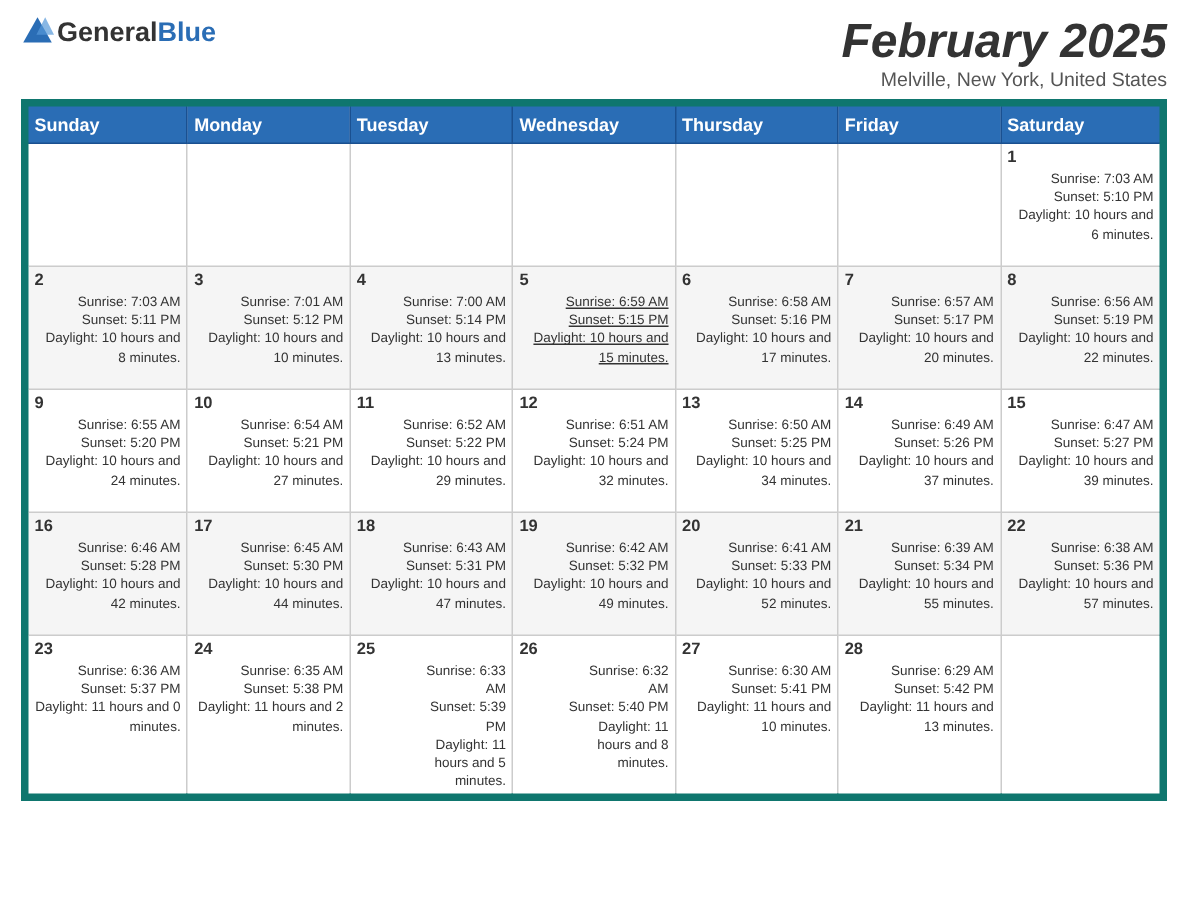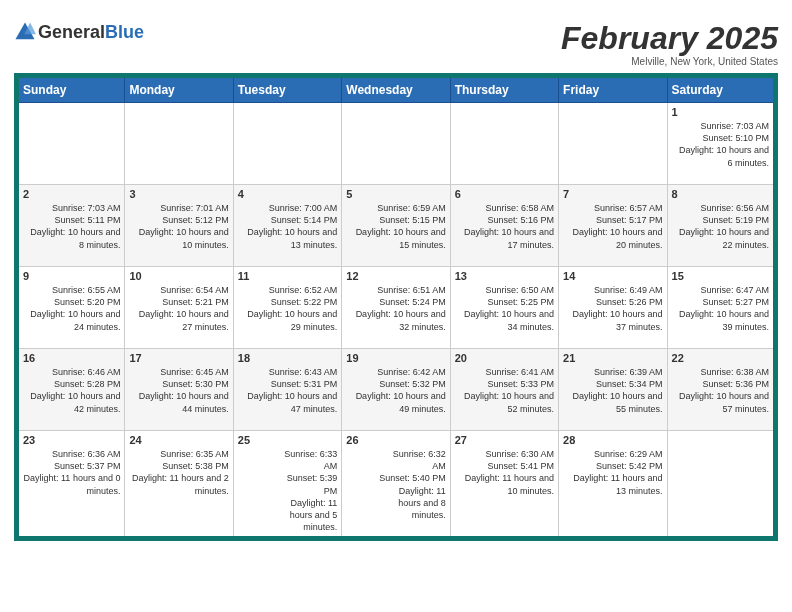--- a/index.html
+++ b/index.html
@@ -6,21 +6,21 @@
     body {
       width: 792px;
       height: 612px;
       font-family: Arial, sans-serif;
       background: #fff;
       overflow: hidden;
     }
     .container {
       width: 792px;
       height: 612px;
-      padding: 21px 14px;
+      padding: 10px 14px;
     }
     .header {
       display: flex;
       justify-content: space-between;
       align-items: flex-start;
       margin-bottom: 6px;
     }
     .logo {
       display: flex;
       align-items: center;
@@ -34,21 +34,21 @@
       text-align: right;
     }
     .title-block h1 {
       font-size: 32px;
       font-weight: bold;
       color: #333;
       line-height: 1.1;
       font-style: italic;
     }
     .title-block h2 {
-      font-size: 10px;
+      font-size: 13px;
       font-weight: normal;
       color: #555;
     }
     .calendar {
       width: 100%;
       border-collapse: collapse;
       border: 5px solid #0f766e;
     }
     .calendar thead tr th {
       background-color: #2a6db5;
@@ -149,21 +149,21 @@
 Daylight: 10 hours and 10 minutes.</div>
           </td>
           <td>
             <span class="day-number">4</span>
             <div class="day-info" style="white-space: pre-line;">Sunrise: 7:00 AM
 Sunset: 5:14 PM
 Daylight: 10 hours and 13 minutes.</div>
           </td>
           <td>
             <span class="day-number">5</span>
-            <div class="day-info" style="white-space: pre-line;">Sunrise: 6:59 AM
+            <div class="day-info" style="white-space: pre-line; text-decoration: underline;">Sunrise: 6:59 AM
 Sunset: 5:15 PM
 Daylight: 10 hours and 15 minutes.</div>
           </td>
           <td>
             <span class="day-number">6</span>
             <div class="day-info" style="white-space: pre-line;">Sunrise: 6:58 AM
 Sunset: 5:16 PM
 Daylight: 10 hours and 17 minutes.</div>
           </td>
           <td>

